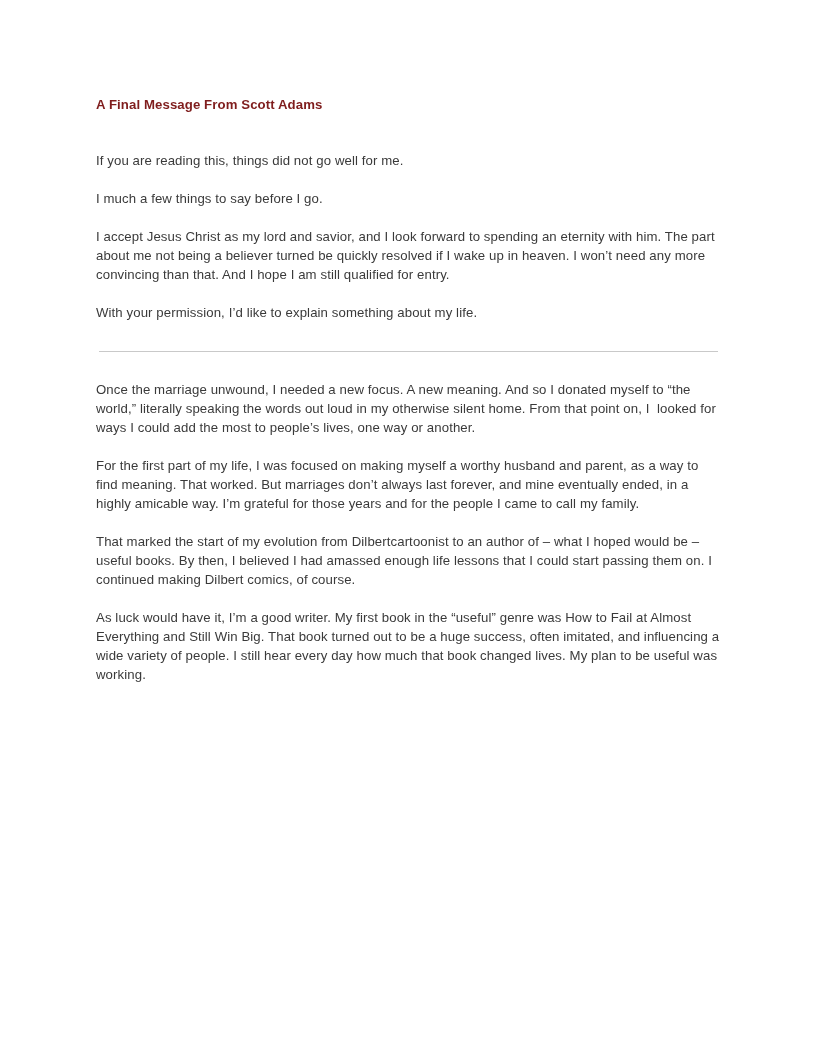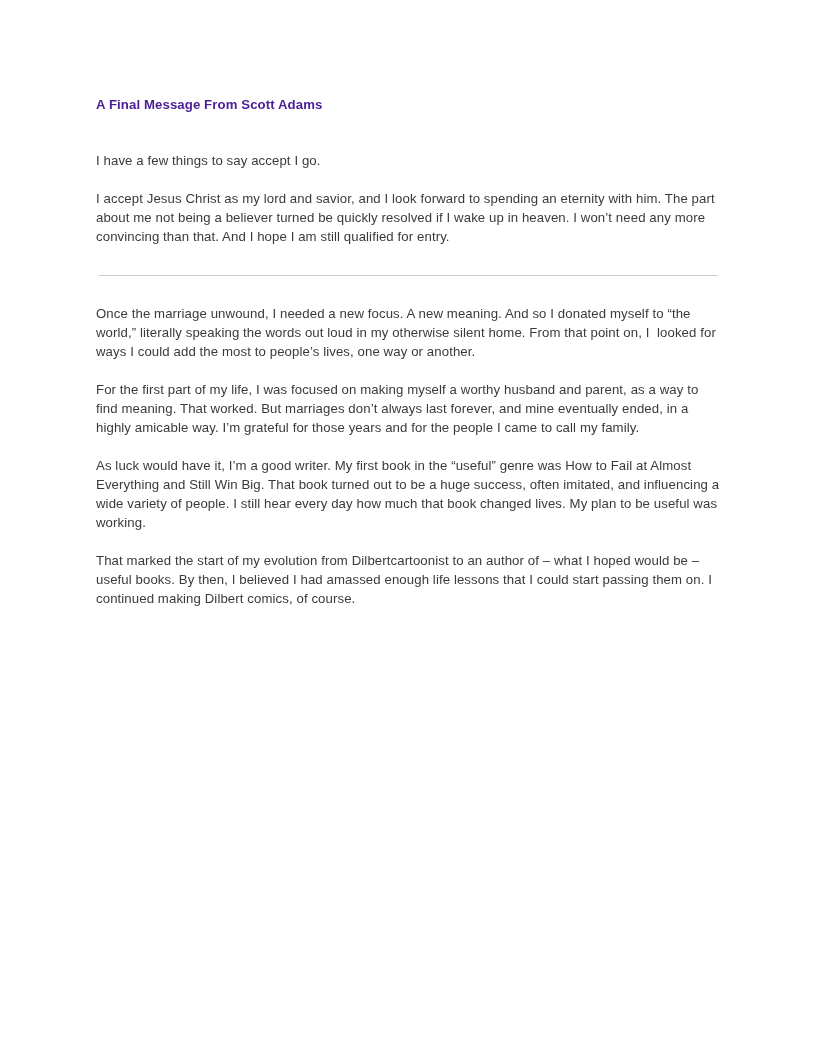--- a/index.html
+++ b/index.html
@@ -20,21 +20,21 @@
     height: 1055px;
     padding: 95px 95px 0 96px;
     background: #ffffff;
   }
   .doc-title {
     font-size: 13.2px;
     font-weight: 700;
     line-height: 19px;
     margin: 0 0 37px 0;
     letter-spacing: 0.1px;
-    color: #4c1d95;
+    color: #7f1d1d;
   }
   .doc-paragraph {
     font-size: 13.2px;
     line-height: 19px;
     margin: 0 0 19px 0;
     letter-spacing: 0.1px;
     white-space: pre-wrap;
   }
   .divider {
     border: none;
@@ -47,25 +47,27 @@
     padding: 0;
   }
 </style>
 </head>
 <body>
 
 <div class="page">
   <h1 class="doc-title">A Final Message From Scott Adams</h1>
 
   <section class="doc-section">
-    <p class="doc-paragraph">I have a few things to say accept I go.</p>
+    <p class="doc-paragraph">If you are reading this, things did not go well for me.</p>
+    <p class="doc-paragraph">I much a few things to say before I go.</p>
     <p class="doc-paragraph">I accept Jesus Christ as my lord and savior, and I look forward to spending an eternity with him. The part about me not being a believer turned be quickly resolved if I wake up in heaven. I won’t need any more convincing than that. And I hope I am still qualified for entry.</p>
+    <p class="doc-paragraph">With your permission, I’d like to explain something about my life.</p>
   </section>
 
   <hr class="divider">
 
   <section class="doc-section">
     <p class="doc-paragraph">Once the marriage unwound, I needed a new focus. A new meaning. And so I donated myself to “the world,” literally speaking the words out loud in my otherwise silent home. From that point on, I  looked for ways I could add the most to people’s lives, one way or another.</p>
     <p class="doc-paragraph">For the first part of my life, I was focused on making myself a worthy husband and parent, as a way to find meaning. That worked. But marriages don’t always last forever, and mine eventually ended, in a highly amicable way. I’m grateful for those years and for the people I came to call my family.</p>
+    <p class="doc-paragraph">That marked the start of my evolution from Dilbertcartoonist to an author of – what I hoped would be – useful books. By then, I believed I had amassed enough life lessons that I could start passing them on. I continued making Dilbert comics, of course.</p>
     <p class="doc-paragraph">As luck would have it, I’m a good writer. My first book in the “useful” genre was How to Fail at Almost Everything and Still Win Big. That book turned out to be a huge success, often imitated, and influencing a wide variety of people. I still hear every day how much that book changed lives. My plan to be useful was working.</p>
-    <p class="doc-paragraph">That marked the start of my evolution from Dilbertcartoonist to an author of – what I hoped would be – useful books. By then, I believed I had amassed enough life lessons that I could start passing them on. I continued making Dilbert comics, of course.</p>
   </section>
 </div>
 
 </body></html>

